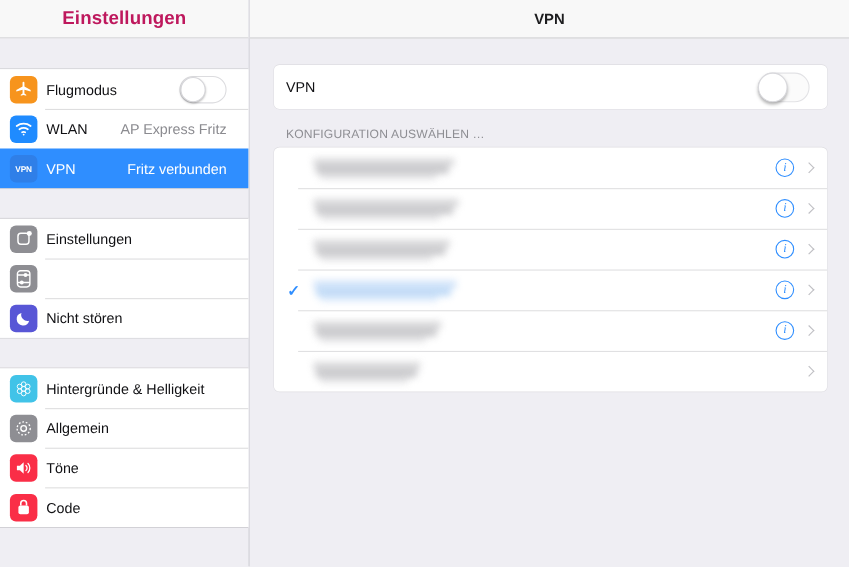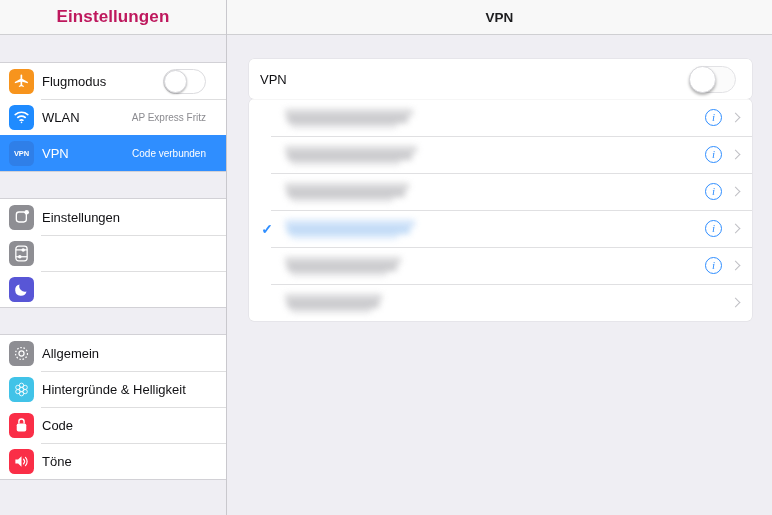--- a/index.html
+++ b/index.html
@@ -89,21 +89,21 @@
   .sb-icon svg { display: block; }
   .sb-label {
     font-size: 13px;
     color: #111114;
     flex: 1;
     white-space: nowrap;
     overflow: hidden;
   }
   .sb-row.selected .sb-label { color: #ffffff; }
   .sb-value {
-    font-size: 10px;
+    font-size: 13px;
     color: #8b8b90;
     margin-left: auto;
     white-space: nowrap;
   }
   .sb-row.selected .sb-value { color: #ffffff; }
 
   
   .mini-switch {
     width: 43px; height: 25px;
     border-radius: 13px;
@@ -318,21 +318,21 @@
               </svg>
             </span>
             <span class="sb-label">WLAN</span>
             <span class="sb-value">AP Express Fritz</span>
           </div>
           <div class="sb-row selected">
             <span class="sb-icon" style="background: rgb(47, 127, 232);">
               <span class="vpn-badge">VPN</span>
             </span>
             <span class="sb-label">VPN</span>
-            <span class="sb-value">Code verbunden</span>
+            <span class="sb-value">Fritz verbunden</span>
           </div>
         </div>
         <div class="sb-gap small"></div>
         <div class="sb-group">
           <div class="sb-row">
             <span class="sb-icon" style="background: rgb(142, 142, 147);">
               <svg width="16" height="16" viewBox="0 0 24 24" fill="none" stroke="#fff" stroke-width="2">
                 <rect x="3.5" y="4.5" width="15" height="15" rx="4"></rect>
                 <circle cx="19" cy="5" r="3.4" fill="#fff" stroke="none"></circle>
               </svg>
@@ -349,86 +349,88 @@
                 <line x1="2" y1="16.6" x2="18" y2="16.6"></line>
               </svg>
             </span>
           </div>
           <div class="sb-row">
             <span class="sb-icon" style="background: rgb(88, 86, 214);">
               <svg width="15" height="15" viewBox="0 0 24 24" fill="#fff">
                 <path d="M20 15.2A9 9 0 0 1 8.8 4 9.2 9.2 0 1 0 20 15.2z"></path>
               </svg>
             </span>
+            <span class="sb-label">Nicht stören</span>
           </div>
         </div>
         <div class="sb-gap small"></div>
         <div class="sb-group">
-          <div class="sb-row">
-            <span class="sb-icon" style="background: rgb(142, 142, 147);">
-              <svg width="17" height="17" viewBox="0 0 24 24" fill="none" stroke="#fff" stroke-width="1.7">
-                <circle cx="12" cy="12" r="3.6"></circle>
-                <circle cx="12" cy="12" r="8.4" stroke-dasharray="2.2 2.4"></circle>
-              </svg>
-            </span>
-            <span class="sb-label">Allgemein</span>
-          </div>
           <div class="sb-row">
             <span class="sb-icon" style="background: rgb(65, 195, 232);">
               <svg width="17" height="17" viewBox="0 0 24 24" fill="none" stroke="#fff" stroke-width="1.2">
                 <circle cx="12" cy="12" r="3"></circle>
                 <circle cx="12" cy="6" r="3"></circle>
                 <circle cx="12" cy="18" r="3"></circle>
                 <circle cx="6.8" cy="9" r="3"></circle>
                 <circle cx="17.2" cy="9" r="3"></circle>
                 <circle cx="6.8" cy="15" r="3"></circle>
                 <circle cx="17.2" cy="15" r="3"></circle>
               </svg>
             </span>
             <span class="sb-label">Hintergründe &amp; Helligkeit</span>
           </div>
           <div class="sb-row">
-            <span class="sb-icon" style="background: rgb(250, 46, 71);">
-              <svg width="13" height="16" viewBox="0 0 18 22" fill="none" stroke="#fff" stroke-width="2">
-                <rect x="2.4" y="9" width="13.2" height="11" rx="2.4" fill="#fff" stroke="none"></rect>
-                <path d="M5.4 9V6.2a3.6 3.6 0 0 1 7.2 0V9"></path>
-              </svg>
-            </span>
-            <span class="sb-label">Code</span>
+            <span class="sb-icon" style="background: rgb(142, 142, 147);">
+              <svg width="17" height="17" viewBox="0 0 24 24" fill="none" stroke="#fff" stroke-width="1.7">
+                <circle cx="12" cy="12" r="3.6"></circle>
+                <circle cx="12" cy="12" r="8.4" stroke-dasharray="2.2 2.4"></circle>
+              </svg>
+            </span>
+            <span class="sb-label">Allgemein</span>
           </div>
           <div class="sb-row">
             <span class="sb-icon" style="background: rgb(250, 46, 71);">
               <svg width="17" height="15" viewBox="0 0 24 22" fill="#fff">
                 <path d="M3 8h4l5-4.6v15.2L7 14H3z"></path>
                 <g fill="none" stroke="#fff" stroke-width="1.7" stroke-linecap="round">
                   <path d="M15 7.6a5 5 0 0 1 0 6.8"></path>
                   <path d="M17.8 5a8.6 8.6 0 0 1 0 12"></path>
                 </g>
               </svg>
             </span>
             <span class="sb-label">Töne</span>
           </div>
+          <div class="sb-row">
+            <span class="sb-icon" style="background: rgb(250, 46, 71);">
+              <svg width="13" height="16" viewBox="0 0 18 22" fill="none" stroke="#fff" stroke-width="2">
+                <rect x="2.4" y="9" width="13.2" height="11" rx="2.4" fill="#fff" stroke="none"></rect>
+                <path d="M5.4 9V6.2a3.6 3.6 0 0 1 7.2 0V9"></path>
+              </svg>
+            </span>
+            <span class="sb-label">Code</span>
+          </div>
         </div>
       </div>
   </div>
 
   <div class="main">
     <div class="main-header">
       <span class="main-header-title">VPN</span>
     </div>
 
     <div class="main-body">
 
       <div class="card vpn-card">
         <span class="vpn-card-label">VPN</span>
         <div class="big-switch">
           <div class="knob"></div>
         </div>
       </div>
 
+      <div class="section-label">KONFIGURATION AUSWÄHLEN …</div>
 
       <div class="card list-card">
         <div id="config-rows">
             <div class="cfg-row">
               <span class="check">✓</span>
               <span class="redacted" style="width: 132px;">
                 <i style="top:2px;left:4px;width:128px;height:7px;background:#d6d6d8;"></i>
                 <i style="top:9px;left:6px;width:121px;height:7px;background:#c6c6c9;"></i>
                 <i style="top:16px;left:10px;width:106px;height:5px;background:#e0e0e2;"></i>
               </span>

